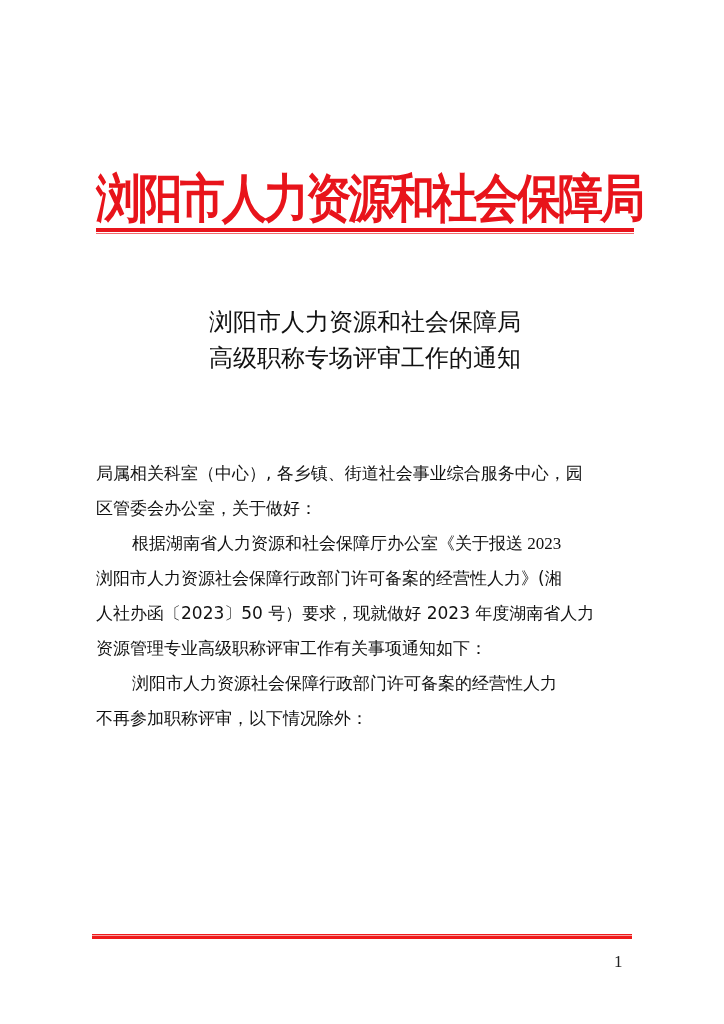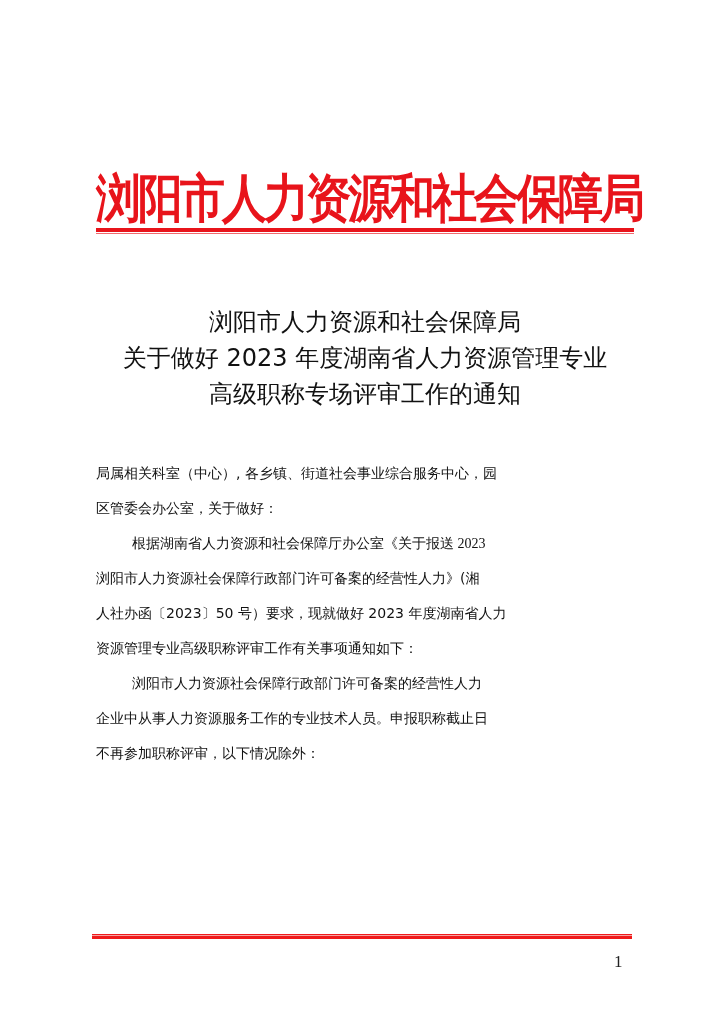--- a/index.html
+++ b/index.html
@@ -66,21 +66,21 @@
     }
     .title-line {
       display: block;
       white-space: nowrap;
     }
     .body-text {
       position: absolute;
       left: 96px;
       top: 456px;
       width: 540px;
-      font-size: 14px;
+      font-size: 17px;
       line-height: 35px;
       color: #111111;
     }
     .line {
       display: block;
       white-space: nowrap;
       height: 35px;
     }
     .indent {
       padding-left: 36px;
@@ -114,32 +114,30 @@
 </head>
 <body>
 
 <div class="page">
 
   <div class="masthead">浏阳市人力资源和社会保障局</div>
   <div class="masthead-rule"></div>
 
   <div class="title-block">
     <span class="title-line">浏阳市人力资源和社会保障局</span>
-    <span class="title-line">关于做好 2023 年度湖南省人力资源管理专业</span>
     <span class="title-line">高级职称专场评审工作的通知</span>
   </div>
 
   <div class="body-text">
     <span class="line">局属相关科室（中心）, 各乡镇、街道社会事业综合服务中心，园</span>
     <span class="line">区管委会办公室，关于做好：</span>
     <span class="line indent">根据湖南省人力资源和社会保障厅办公室《关于报送  2023</span>
     <span class="line">浏阳市人力资源社会保障行政部门许可备案的经营性人力》(湘</span>
     <span class="line">人社办函〔2023〕50 号）要求，现就做好 2023 年度湖南省人力</span>
     <span class="line">资源管理专业高级职称评审工作有关事项通知如下：</span>
     <span class="line indent">浏阳市人力资源社会保障行政部门许可备案的经营性人力</span>
-    <span class="line">企业中从事人力资源服务工作的专业技术人员。申报职称截止日</span>
     <span class="line">不再参加职称评审，以下情况除外：</span>
   </div>
 
   <div class="footer-rule"></div>
   <div class="page-number">1</div>
 
 </div>
 
 </body></html>

